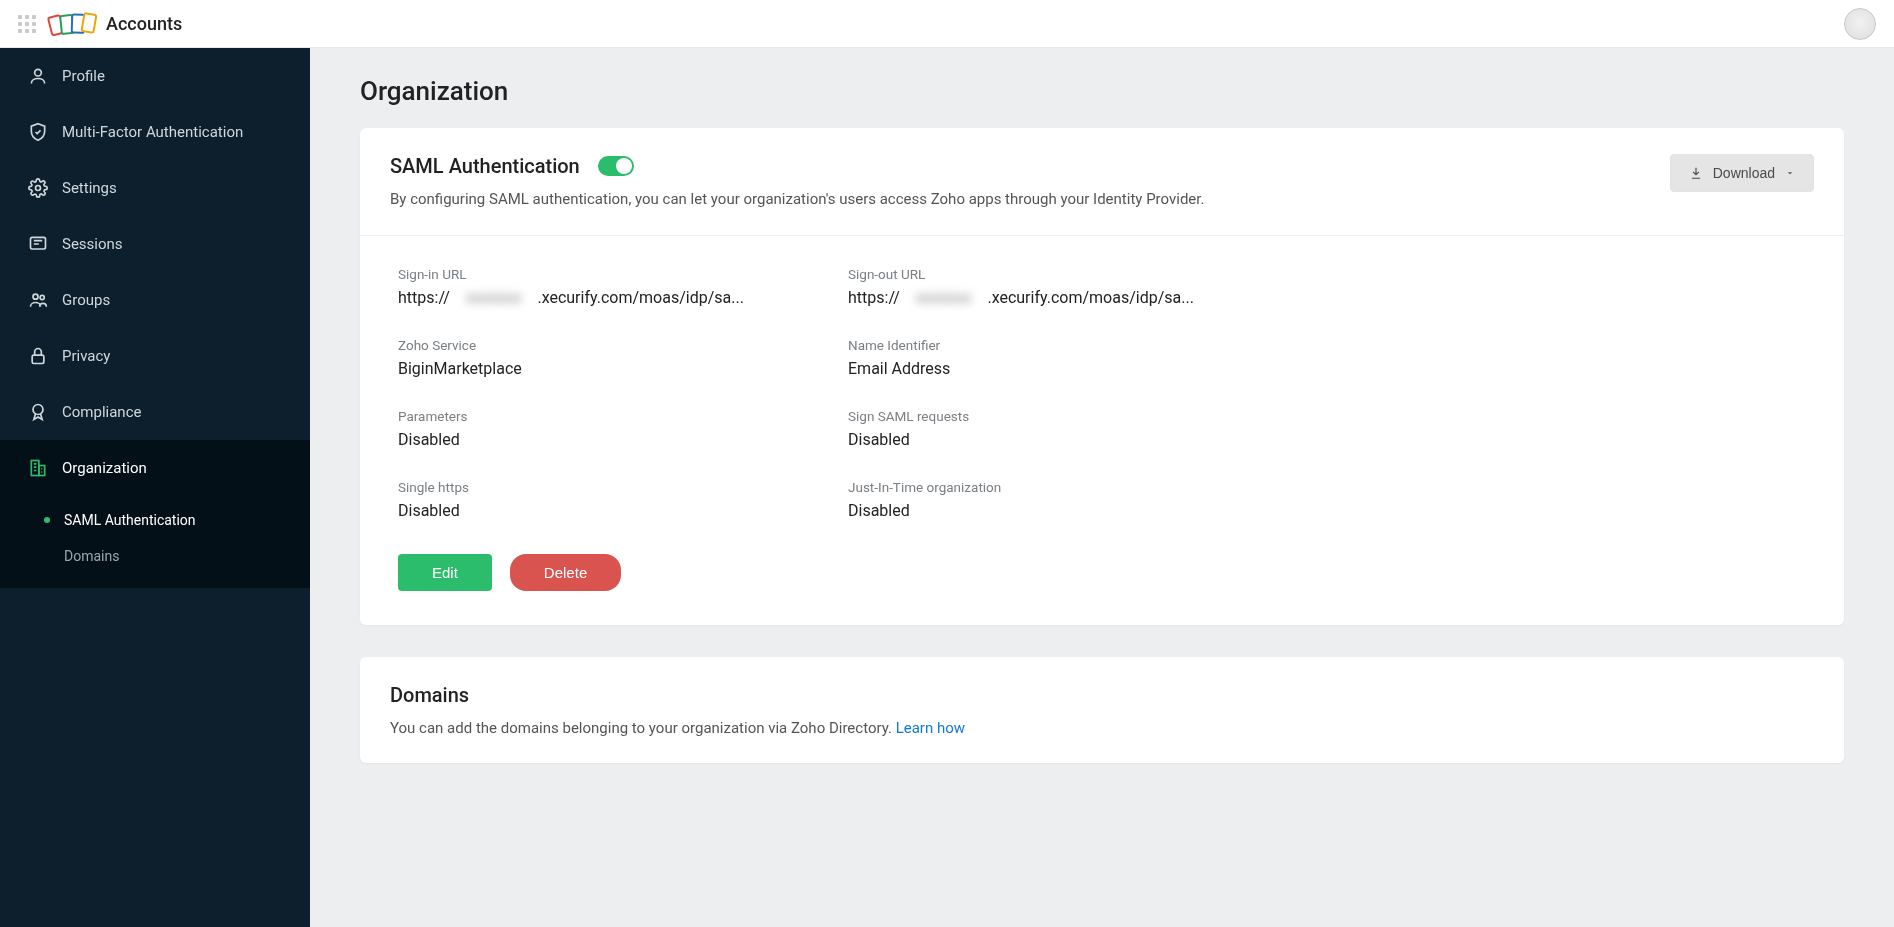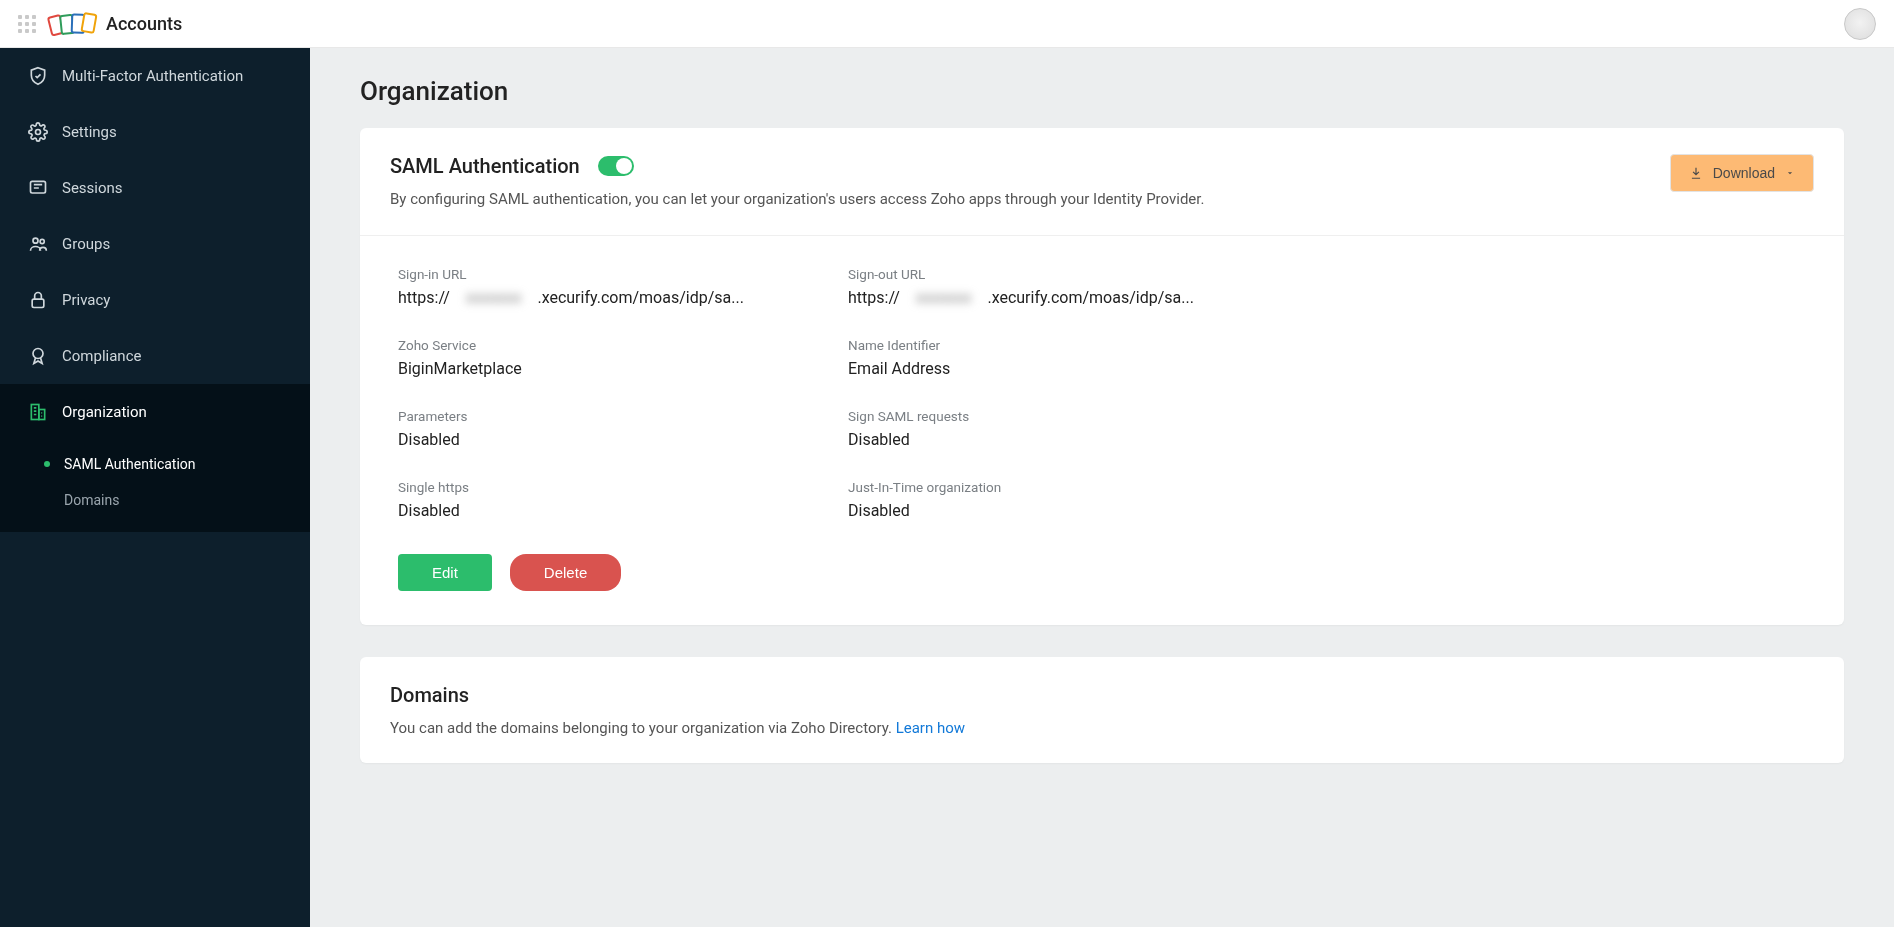--- a/index.html
+++ b/index.html
@@ -113,21 +113,21 @@
       background: #2cbd6c; position: relative; cursor:pointer;
     }
     .toggle::after {
       content:""; position:absolute; right:2px; top:2px;
       width:16px; height:16px; border-radius:50%;
       background:#fff;
     }
     .card-desc { font-size: 15px; color: #555; line-height: 1.5; }
     .download-btn {
       display: flex; align-items: center; gap: 10px;
-      background: #fdba74; border:1px solid #e3e3e3;
+      background: #e5e5e5; border:1px solid #e3e3e3;
       padding: 10px 18px; border-radius: 4px;
       font-size: 14px; color: #4a4a4a;
       cursor: pointer; white-space: nowrap;
     }
     .download-btn svg.caret { width:10px; height:10px; }
 
     .card-body { padding: 30px 38px 34px; }
     .field-grid {
       display: grid;
       grid-template-columns: 1fr 1fr;
@@ -172,20 +172,29 @@
           <div class="book b4"></div>
       </div>
       <span class="logo-text">Accounts</span>
     </div>
   </div>
   <div class="avatar"></div>
 </div>
 
 <div class="layout">
   <nav class="sidebar">
+    <div class="side-item">
+      <span class="side-icon">
+        <svg viewBox="0 0 24 24" width="20" height="20" fill="none" stroke="currentColor" stroke-width="2">
+            <circle cx="12" cy="8" r="4"></circle>
+            <path d="M4 21c0-4 4-6 8-6s8 2 8 6"></path>
+          </svg>
+      </span>
+      <span>Profile</span>
+    </div>
     <div class="side-item">
       <span class="side-icon">
         <svg viewBox="0 0 24 24" width="20" height="20" fill="none" stroke="currentColor" stroke-width="2">
             <path d="M12 2l8 3v6c0 5-3.5 9-8 11-4.5-2-8-6-8-11V5l8-3z"></path>
             <path d="M9 12l2 2 4-4"></path>
           </svg>
       </span>
       <span>Multi-Factor Authentication</span>
     </div>
     <div class="side-item">

